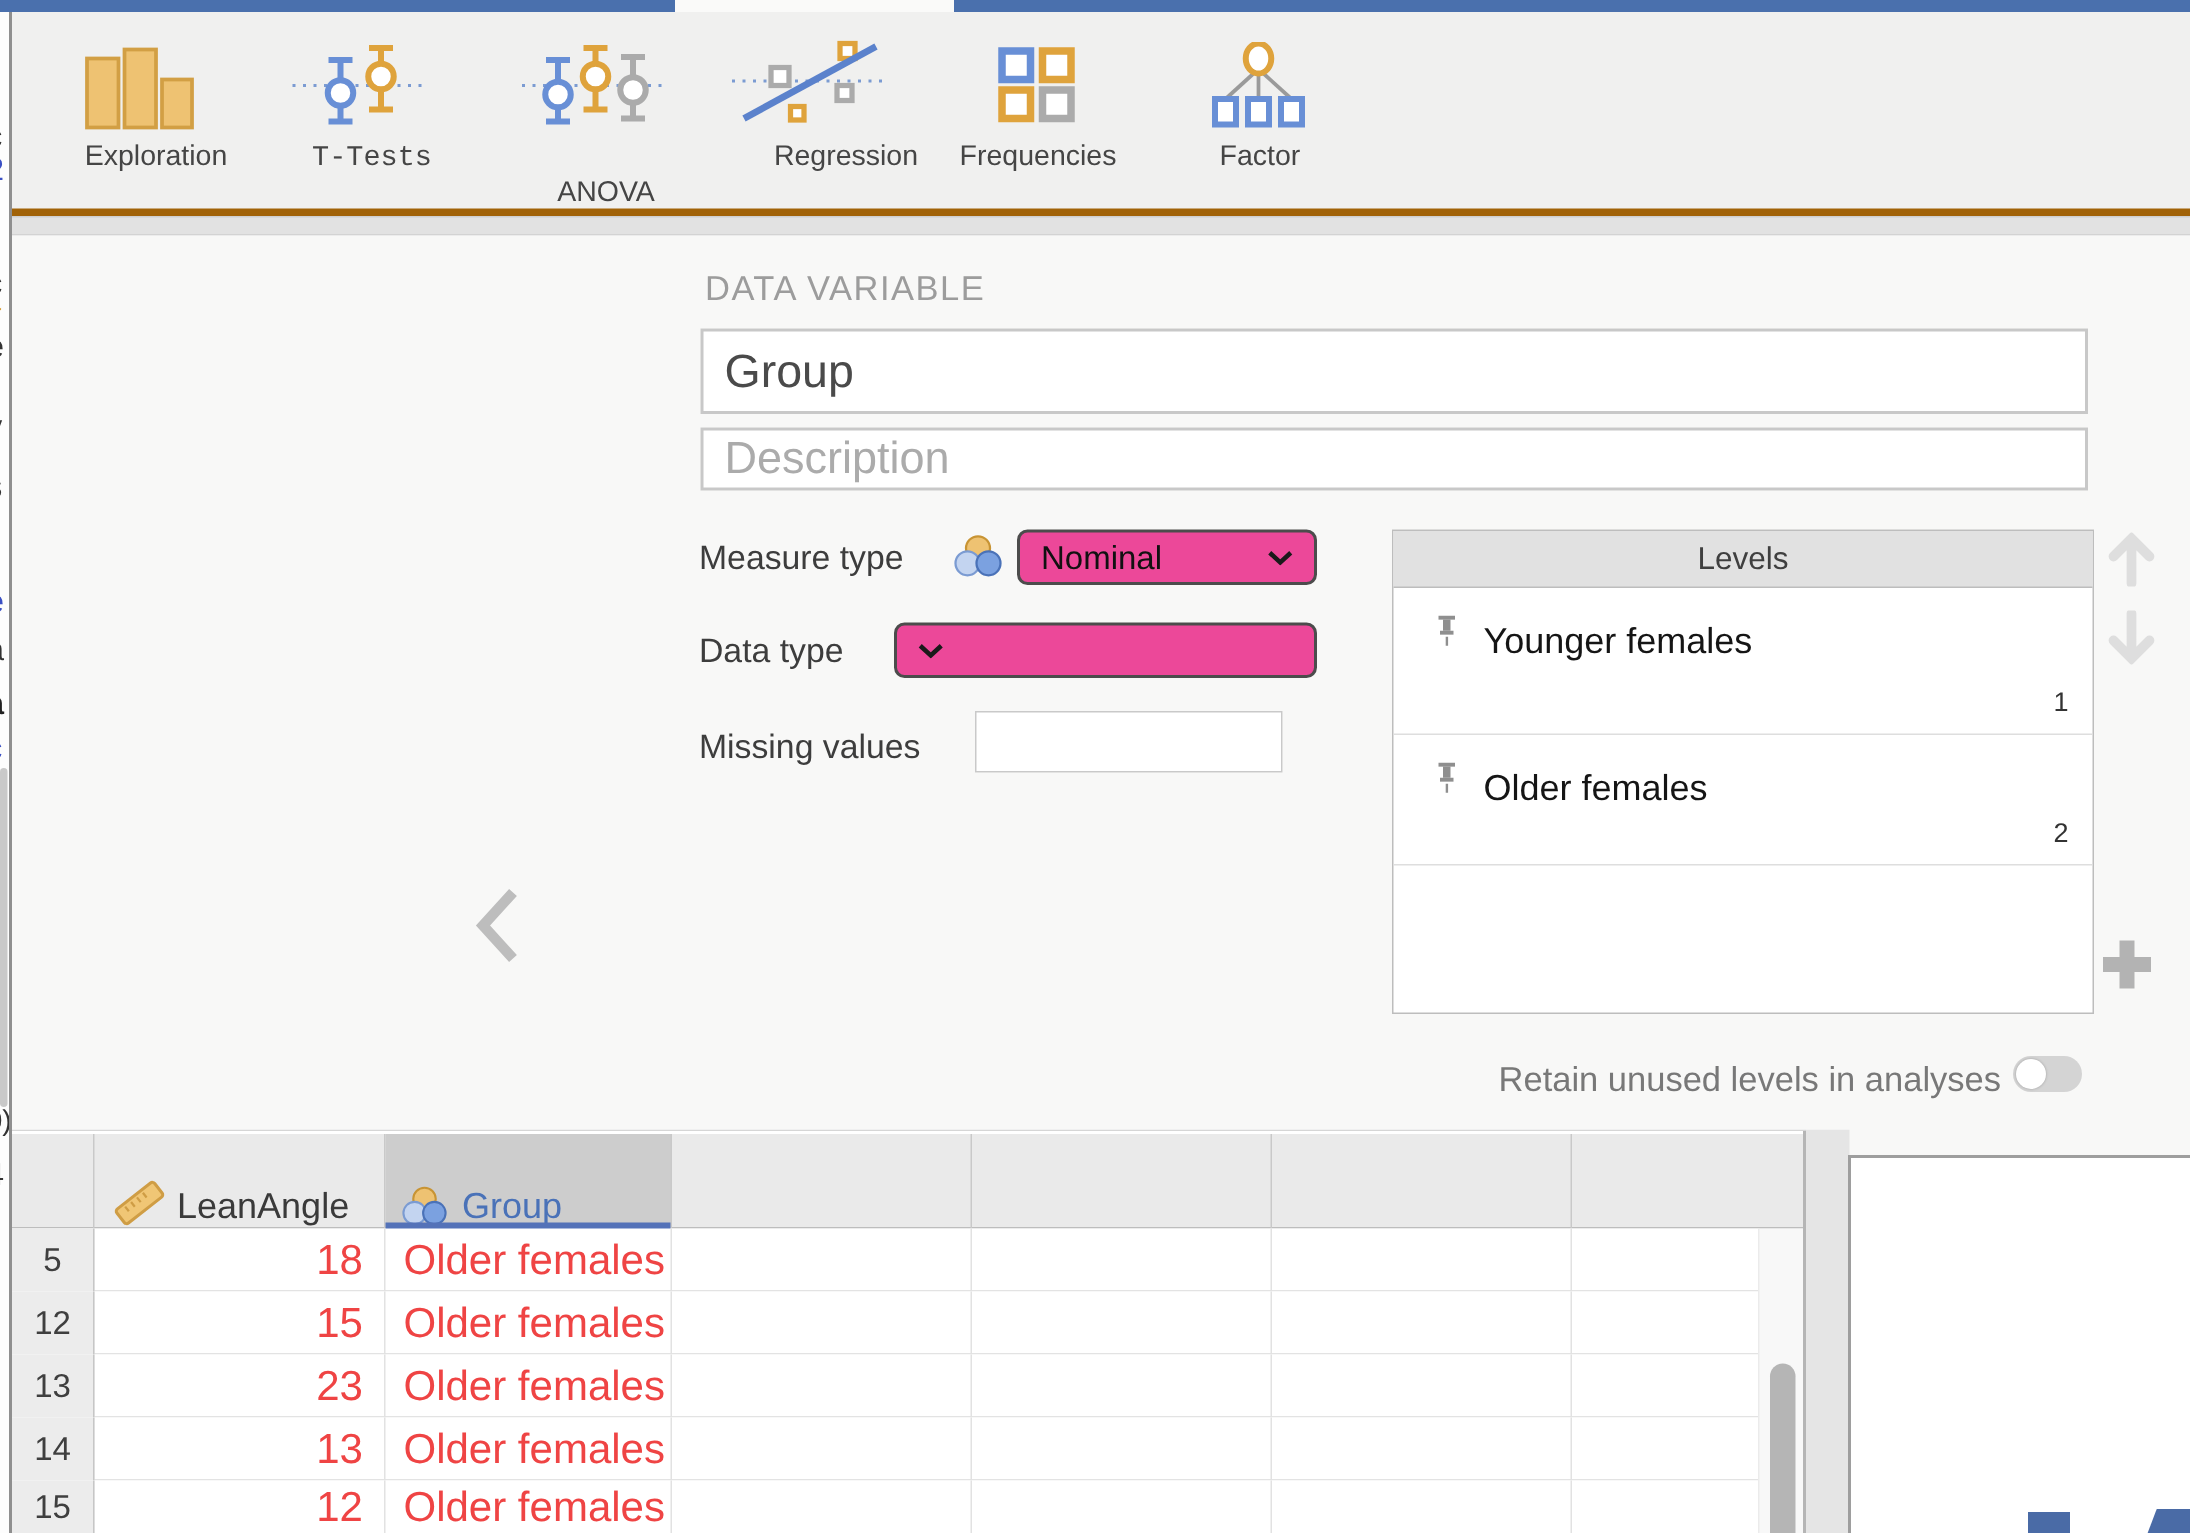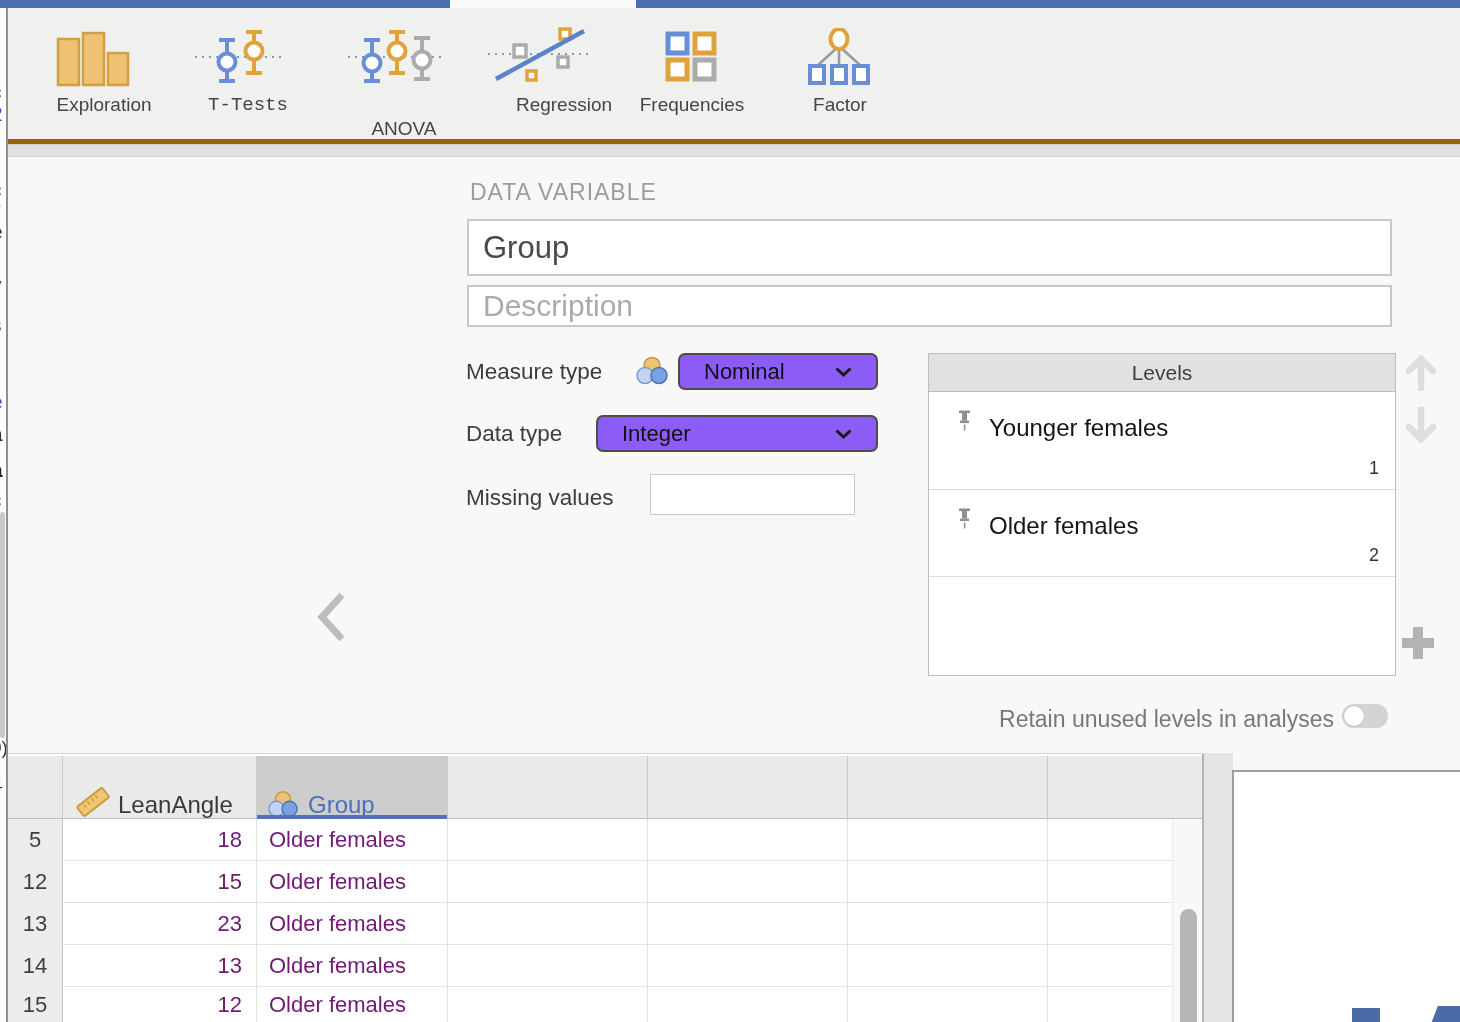--- a/index.html
+++ b/index.html
@@ -35,22 +35,22 @@
   #editor { left:8px; top:157px; width:1452px; height:596px; background:#f8f8f7; z-index:10; }
   #collapse-btn { position:absolute; left:304px; top:432px; width:40px; height:56px; cursor:pointer; }
   #section-label { position:absolute; left:462px; top:22px; font-size:23px; color:#9c9c9c;
     letter-spacing:1px; font-weight:400; }
   .txt-input { position:absolute; background:#fff; border:2px solid #c8c8c8;
     font-family:"Liberation Sans",sans-serif; color:#4a4a4a; outline:none; }
   #name-input { left:459px; top:62px; width:925px; height:57px; font-size:31px; padding:0 14px; font-weight:400; }
   #desc-input { left:459px; top:128px; width:925px; height:42px; font-size:30px; padding:0 14px; }
   #desc-input::placeholder { color:#ababab; }
   .form-label { position:absolute; font-size:22.5px; color:#3d3d3d; }
-  .mac-select { position:absolute; background:#8b5cf6; border:2px solid #4c4c4c; border-radius:7px;
-    font-size:22px; color:#111; display:flex; align-items:center; padding:0 24px; cursor:pointer; }
+  .mac-select { position:absolute; background:#ec4899; border:2px solid #4c4c4c; border-radius:7px;
+    font-size:22px; color:#111; display:flex; align-items:center; padding:0 14px; cursor:pointer; }
   .mac-select .sel-text { flex:1; font-weight:400; }
   #missing-input { left:642px; top:317px; width:205px; height:41px; border:1.5px solid #c9c9c9; font-size:22px; }
 
   
   #levels-box { position:absolute; left:920px; top:196px; width:468px; height:323px;
     border:1.5px solid #bdbdbd; background:#fff; }
   #levels-header { height:38px; background:#e1e1e1; border-bottom:1px solid #bdbdbd;
     display:flex; align-items:center; justify-content:center; font-size:21px; color:#3f3f3f; }
   .level-row { position:relative; border-bottom:1px solid #dedede; cursor:pointer; }
   .level-row .pin { position:absolute; left:28px; top:18px; }
@@ -71,21 +71,21 @@
     border-bottom:1.5px solid #bdbdbd; }
   .hcell { position:absolute; top:0; height:63px; border-right:1px solid #c9c9c9;
     display:flex; align-items:flex-end; font-size:24px; color:#3a3a3a; }
   .hcell.sel { background:#cdcdcd; color:#4a72b8; }
   .hcell.sel .underbar { position:absolute; left:0; bottom:-1.5px; width:100%; height:6px; background:#5472b8; }
   .body-row { position:absolute; left:0; width:1164px; height:42px; border-bottom:1px solid #e3e3e3; background:#fff; }
   .numcell { position:absolute; left:0; top:0; width:55px; height:42px; background:#ececec;
     border-right:1px solid #c6c6c6; display:flex; align-items:center; justify-content:center;
     font-size:22px; color:#3f3f3f; }
   .cell { position:absolute; top:0; height:42px; border-right:1px solid #e2e2e2;
-    display:flex; align-items:center; font-size:22px; color:#701a75; }
+    display:flex; align-items:center; font-size:28px; color:#ef4444; }
   .cell.num { justify-content:flex-end; padding-right:14px; }
   .cell.txt { padding-left:12px; }
   #vscroll { position:absolute; left:1164px; top:65px; width:30px; height:204px; background:#f8f8f8;
     border-left:1px solid #ebebeb; }
   #vscroll .thumb { position:absolute; left:7px; top:90px; width:17px; height:130px;
     border-radius:9px; background:#b5b5b5; cursor:pointer; }
   #sheet-right-edge { position:absolute; left:1194px; top:0; width:2px; height:269px; background:#b5b5b5; }
 
   
   #splitter-gap { left:1204px; top:753px; width:29px; height:269px; background:#e5e5e5; z-index:4; }
@@ -235,21 +235,20 @@
     </svg>
     <div class="mac-select" style="left:670px;top:196px;width:200px;height:37px;">
       <span class="sel-text">Nominal</span>
       <svg width="17" height="10" viewBox="0 0 17 10">
         <path d="M1.5 1.5 L8.5 8 L15.5 1.5" fill="none" stroke="#1a1a1a" stroke-width="3"></path>
       </svg>
     </div>
 
     <span class="form-label" style="left:458px;top:264px;">Data type</span>
     <div class="mac-select" style="left:588px;top:258px;width:282px;height:37px;">
-      <span class="sel-text">Integer</span>
       <svg width="17" height="10" viewBox="0 0 17 10">
         <path d="M1.5 1.5 L8.5 8 L15.5 1.5" fill="none" stroke="#1a1a1a" stroke-width="3"></path>
       </svg>
     </div>
 
     <span class="form-label" style="left:458px;top:328px;">Missing values</span>
     <input id="missing-input" class="txt-input" type="text" style="">
 
     <div id="levels-box">
       <div id="levels-header">Levels</div>

